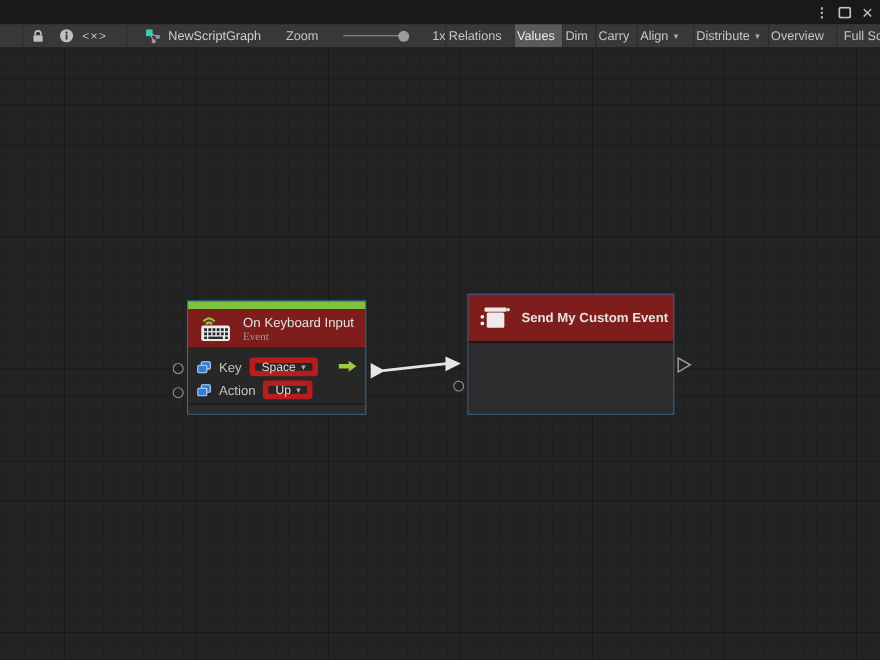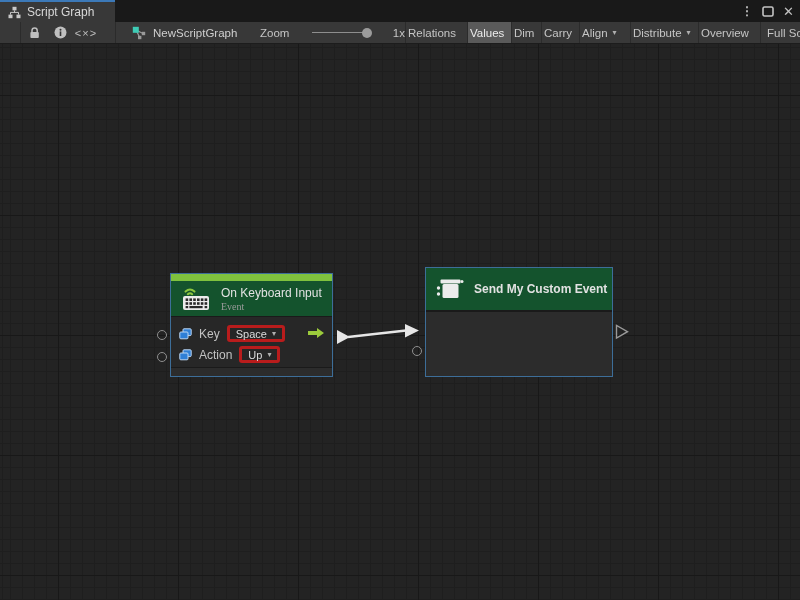--- a/index.html
+++ b/index.html
@@ -50,58 +50,49 @@
 
   .port { position:absolute; width:10px; height:10px; border:1.4px solid #8F8F8F;
           border-radius:50%; z-index:8; background:transparent; }
 
   
   .node { position:absolute; border:1px solid #3D6E99; background:#272727;
           display:flex; flex-direction:column; z-index:10; }
   .node1 { left:170px; top:273px; width:163px; height:104px; }
   .node2 { left:425px; top:267px; width:188px; height:110px; }
   .node-accent { height:7px; background:#7FC23E; flex:0 0 auto; }
-  .node-header { background:#14532d; border-bottom:1px solid #1A1A1A; display:flex;
+  .node-header { background:#7f1d1d; border-bottom:1px solid #1A1A1A; display:flex;
                  align-items:center; gap:10px; padding-left:10px; flex:0 0 auto; }
   .node1 .node-header { height:36px; }
   .node2 .node-header { height:43px;font-weight:bold; }
   .node-title { font-size:12px; color:#E2E2E2; }
   .node-subtitle { font-size:10px; color:#9B9B9B; margin-top:1px;font-family:Liberation Serif, serif; }
   .node-body { background:#272727; flex:0 0 auto; }
   .node1 .node-body { padding-top:6px; height:50px; }
   .node2 .node-body { padding-top:7px; height:55px; }
   .node-footer { background:#2C2C2C; border-top:1px solid #1A1A1A; flex:1 1 auto; }
   .prow { height:21px; display:flex; align-items:center; gap:7px; padding-left:8px; position:relative; }
   .node2 .prow1 { height:25px; padding:0 7px; justify-content:space-between; }
   .node2 .prow2 { height:23px; padding-left:9px; }
   .plabel { font-size:12px; color:#C2C2C2; }
   .dropdown { display:inline-flex; align-items:center; gap:5px; height:17px; padding:0 6px;
-              background:#262626; border:3px solid #b91c1c; border-radius:3px;
+              background:#262626; border:5px solid #b91c1c; border-radius:3px;
               font-size:11px; color:#DCDCDC; }
   .arrow-out { position:absolute; right:7px; top:4px; }
   .teal-dot { width:9px; height:9px; border-radius:50%; background:#4ACBC3; flex:0 0 auto; }
   .valbox { width:18px; height:18px; background:#1C1C1C; border:1px solid #474747; border-radius:3px;
             display:flex; align-items:center; justify-content:center; font-size:11px; color:#EAEAEA;
             margin-left:2px; }
 </style>
 </head>
 <body>
 
 <div class="window">
 
   <div class="tabbar">
-    <div class="tab">
-      <svg width="13" height="13" viewBox="0 0 13 13">
-        <rect x="4.5" y="0.8" width="4" height="3.6" fill="#C9C9C9"></rect>
-        <rect x="0.5" y="8.6" width="4" height="3.6" fill="#C9C9C9"></rect>
-        <rect x="8.5" y="8.6" width="4" height="3.6" fill="#C9C9C9"></rect>
-        <path d="M6.5 4.4 v2 M2.5 8.6 v-2.2 h8 v2.2" stroke="#C9C9C9" stroke-width="1" fill="none"></path>
-      </svg>
-      <span>Script Graph</span>
-    </div>
     <div class="win-controls">
       <span class="wc-glyph wc-menu">⋮</span>
       <svg width="12" height="11" viewBox="0 0 12 11">
         <rect x="1" y="1" width="10" height="9" rx="1.5" fill="none" stroke="#C4C4C4" stroke-width="1.6"></rect>
       </svg>
       <span class="wc-glyph">✕</span>
     </div>
   </div>
 
   <div class="toolbar">

